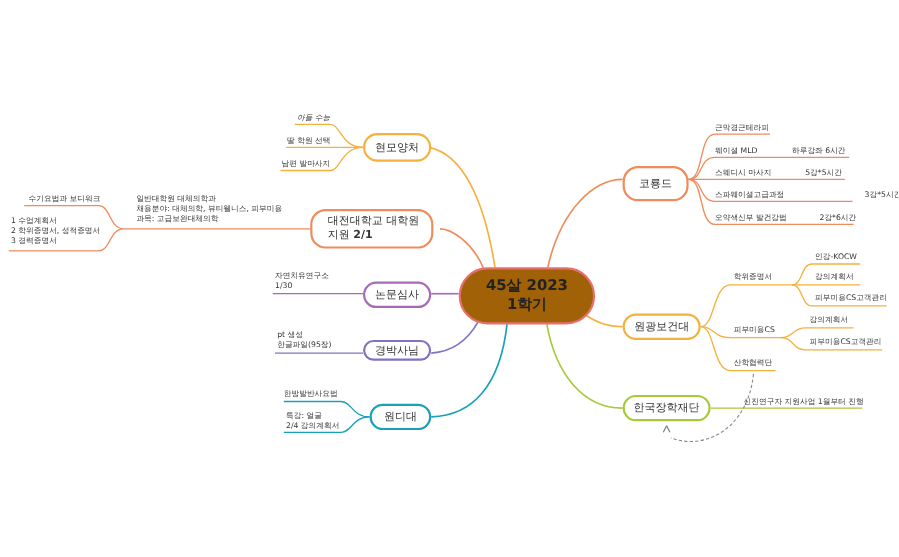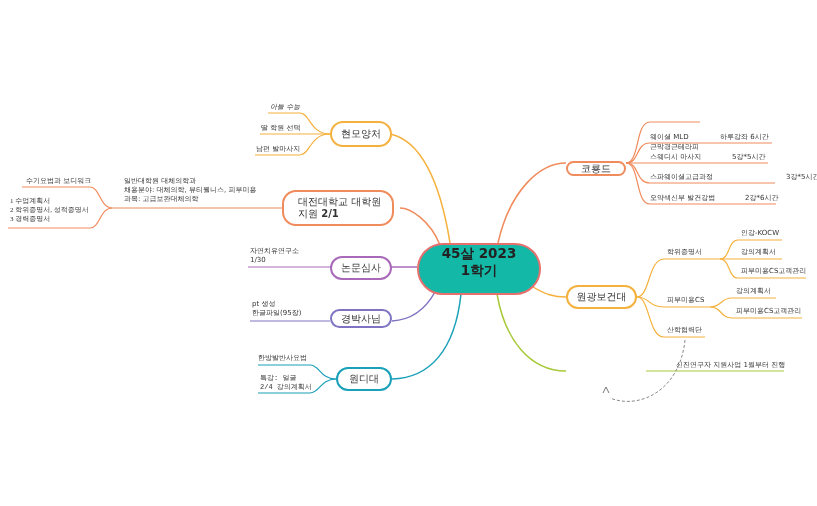--- a/index.html
+++ b/index.html
@@ -7,21 +7,21 @@
          font-family: "DejaVu Sans", "Liberation Sans", sans-serif; }
   #canvas { position: absolute; left: 0; top: 0; width: 817px; height: 506px; }
   svg.lines { position: absolute; left: 0; top: 0; }
   .topic {
     position: absolute; box-sizing: border-box; border: 2px solid; border-radius: 14px;
     background: #fff; display: flex; align-items: center; justify-content: center;
     font-size: 10px; color: #333; cursor: pointer; text-align: center;
   }
   .central {
     position: absolute; box-sizing: border-box; border: 2px solid #e7706f; border-radius: 26px;
-    background: #14b8a6; display: flex; flex-direction: column; align-items: center; justify-content: flex-start;
+    background: #a16207; display: flex; flex-direction: column; align-items: center; justify-content: center;
     font-size: 13.5px; font-weight: bold; color: #222; cursor: pointer; line-height: 17px;
   }
   .leaf { position: absolute; font-size: 7px; color: #333; white-space: nowrap; line-height: 9px; cursor: pointer; }
   .leaf-multi { white-space: pre; }
 </style>
 </head>
 <body>
 
 <div id="canvas">
 
@@ -87,47 +87,47 @@
   <div class="topic" style="left:282px; top:190px; width:112px; height:36px; border-color:#f08b5c; justify-content:flex-start; padding-left:14px; text-align:left;">
     <div style="line-height:12px;">
       <div>대전대학교 대학원</div>
       <div><span>지원 </span><b>2/1</b></div>
     </div>
   </div>
   <span class="leaf leaf-multi" style="left:124px; top:177px;">일반대학원 대체의학과
 채용분야: 대체의학, 뷰티웰니스, 피부미용
 과목: 고급보완대체의학</span>
   <span class="leaf" style="left:26px; top:177px;">수기요법과 보디워크</span>
-  <span class="leaf leaf-multi" style="left:10px; top:197px;font-family:Liberation Serif, serif;">1 수업계획서
+  <span class="leaf leaf-multi" style="left:10px; top:197px;">1 수업계획서
 2 학위증명서, 성적증명서
 3 경력증명서</span>
 
   <div class="topic" style="left:330px; top:256px; width:62px; height:24px; border-color:#a86ab8;">
     <span>논문심사</span>
   </div>
   <span class="leaf leaf-multi" style="left:250px; top:247px;">자연치유연구소
 1/30</span>
 
   <div class="topic" style="left:330px; top:309px; width:62px; height:19px; border-color:#7e74c2;">
     <span>경박사님</span>
   </div>
   <span class="leaf leaf-multi" style="left:252px; top:300px;">pt 생성
 한글파일(95장)</span>
 
   <div class="topic" style="left:336px; top:367px; width:56px; height:24px; border-color:#1aa0b8;">
     <span>원디대</span>
   </div>
   <span class="leaf" style="left:258px; top:354px;">한방발반사요법</span>
-  <span class="leaf leaf-multi" style="left:260px; top:374px;font-family:Liberation Mono, monospace;">특강: 얼굴
+  <span class="leaf leaf-multi" style="left:260px; top:374px;">특강: 얼굴
 2/4 강의계획서</span>
 
-  <div class="topic" style="left:566px; top:161px; width:60px; height:15px; border-color:#f08b5c;">
+  <div class="topic" style="left:566px; top:151px; width:60px; height:32px; border-color:#f08b5c;">
     <span>코룡드</span>
   </div>
-  <span class="leaf" style="left:650px; top:112px;margin-top:31px;">근막경근테라피</span>
+  <span class="leaf" style="left:650px; top:112px;">근막경근테라피</span>
   <span class="leaf" style="left:650px; top:133px;">웨이셜 MLD</span>
   <span class="leaf" style="left:720px; top:133px;">하루강좌 6시간</span>
   <span class="leaf" style="left:650px; top:153px;">스웨디시 마사지</span>
   <span class="leaf" style="left:732px; top:153px;">5강*5시간</span>
   <span class="leaf" style="left:650px; top:173px;">스파웨이셜고급과정</span>
   <span class="leaf" style="left:742px; top:173px;margin-left:44px;">3강*5시간</span>
   <span class="leaf" style="left:650px; top:194px;">오약색신부 발건강법</span>
   <span class="leaf" style="left:745px; top:194px;">2강*6시간</span>
 
   <div class="topic" style="left:566px; top:285px; width:71px; height:24px; border-color:#f5b13d;">
@@ -135,15 +135,18 @@
   </div>
   <span class="leaf" style="left:667px; top:248px;">학위증명서</span>
   <span class="leaf" style="left:741px; top:229px;">인강-KOCW</span>
   <span class="leaf" style="left:741px; top:248px;">강의계획서</span>
   <span class="leaf" style="left:741px; top:267px;">피부미용CS고객관리</span>
   <span class="leaf" style="left:667px; top:296px;">피부미용CS</span>
   <span class="leaf" style="left:736px; top:287px;">강의계획서</span>
   <span class="leaf" style="left:736px; top:307px;">피부미용CS고객관리</span>
   <span class="leaf" style="left:667px; top:326px;">산학협력단</span>
 
+  <div class="topic" style="left:566px; top:359px; width:80px; height:24px; border-color:#a8c93a;">
+    <span>한국장학재단</span>
+  </div>
   <span class="leaf" style="left:676px; top:361px;">신진연구자 지원사업 1월부터 진행</span>
 
 </div>
 
 </body></html>

